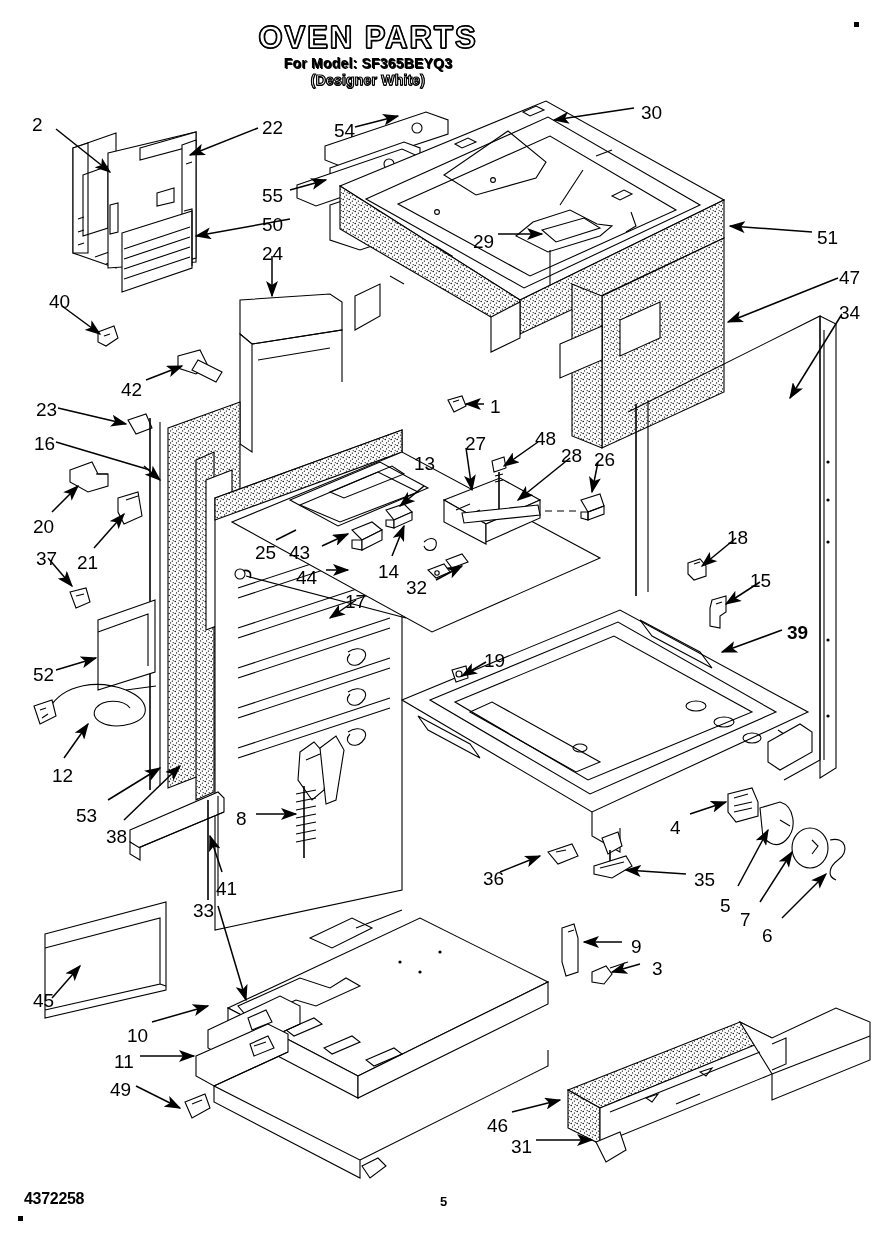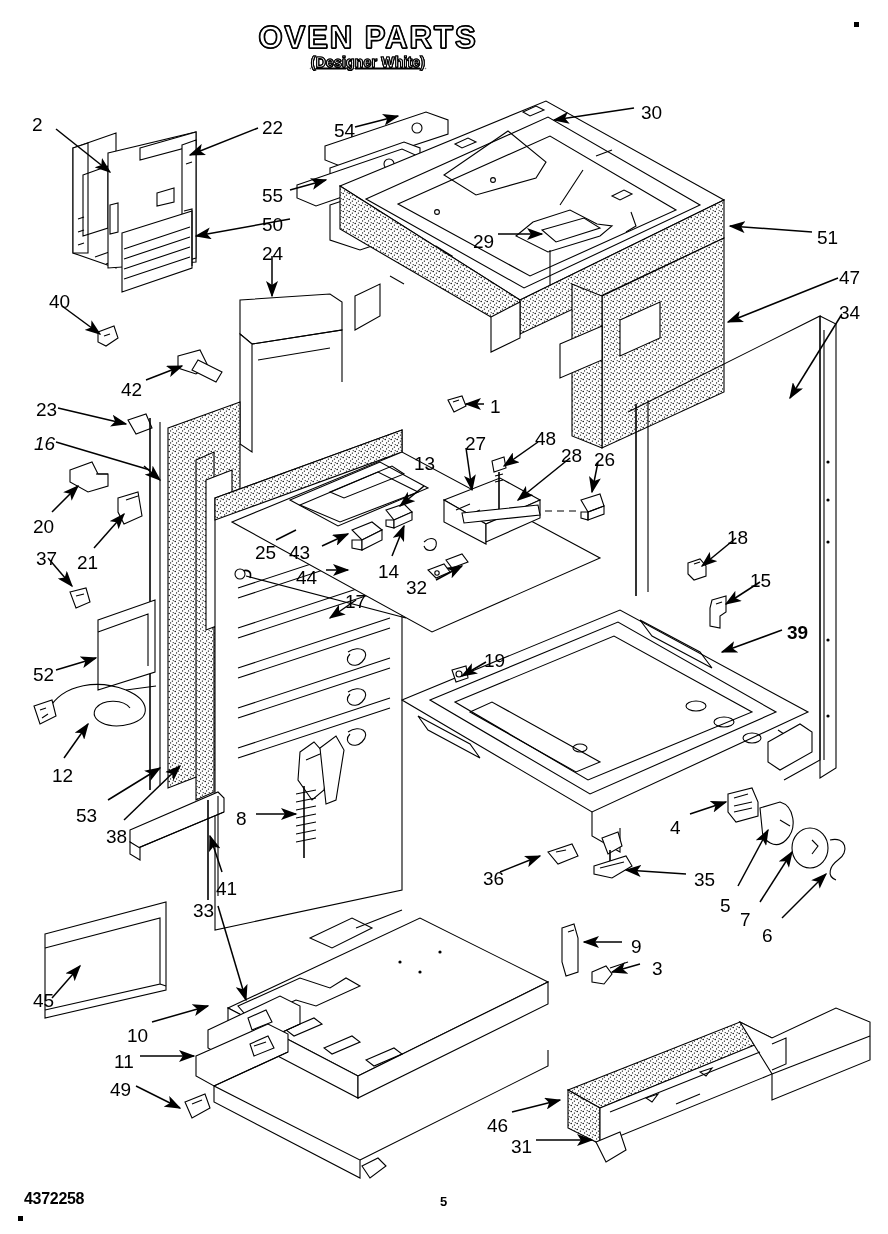--- a/index.html
+++ b/index.html
@@ -47,21 +47,20 @@
     text-shadow: 1px 1px 0 #000;
   }
   #doc-subtitle2 {
     font-size: 14px;
     font-weight: bold;
     letter-spacing: 0.2px;
     line-height: 17px;
     color: #ffffff;
     -webkit-text-stroke: 1.1px #000;
     text-shadow: -0.5px 0 0 #000, 0.5px 0 0 #000, 0 -0.5px 0 #000, 0 0.5px 0 #000;
-    text-decoration: underline;
   }
 
   
   .footer-text {
     position: absolute;
     font-size: 16px;
     font-weight: bold;
     font-family: "Liberation Sans", sans-serif;
     letter-spacing: -0.3px;
   }
@@ -102,20 +101,21 @@
   #drawing .spk { fill: url(#speckle); stroke: #000; stroke-width: 1.1; }
   #drawing .blk { fill: #000; stroke: none; }
 </style>
 </head>
 <body>
 
 <div id="page">
 
   <div id="title-block">
     <div id="doc-title">OVEN PARTS</div>
+    <div id="doc-subtitle"><span>For Model: </span><span>SF365BEYQ3</span></div>
     <div id="doc-subtitle2">(Designer White)</div>
   </div>
 
   <svg id="drawing" viewBox="0 0 888 1234" xmlns="http://www.w3.org/2000/svg">
     <defs>
       <pattern id="speckle" width="6" height="6" patternUnits="userSpaceOnUse">
         <rect width="6" height="6" fill="#fff"></rect>
         <circle cx="1.2" cy="1.4" r="0.75" fill="#000"></circle>
         <circle cx="4.4" cy="3.1" r="0.7" fill="#000"></circle>
         <circle cx="2.6" cy="4.9" r="0.6" fill="#000"></circle>
@@ -491,21 +491,21 @@
       <div class="callout" style="left: 262px; top: 215px;">50</div>
       <div class="callout" style="left: 262px; top: 244px;">24</div>
       <div class="callout" style="left: 473px; top: 232px;">29</div>
       <div class="callout" style="left: 817px; top: 228px;">51</div>
       <div class="callout" style="left: 839px; top: 268px;">47</div>
       <div class="callout" style="left: 839px; top: 303px;">34</div>
       <div class="callout" style="left: 49px; top: 292px;">40</div>
       <div class="callout" style="left: 121px; top: 380px;">42</div>
       <div class="callout" style="left: 36px; top: 400px;">23</div>
       <div class="callout" style="left: 490px; top: 397px;">1</div>
-      <div class="callout" style="left: 34px; top: 434px; font-style: italic;">16</div>
+      <div class="callout" style="left: 34px; top: 434px;">16</div>
       <div class="callout" style="left: 465px; top: 434px;">27</div>
       <div class="callout" style="left: 535px; top: 429px;">48</div>
       <div class="callout" style="left: 561px; top: 446px;">28</div>
       <div class="callout" style="left: 594px; top: 450px;">26</div>
       <div class="callout" style="left: 414px; top: 454px;">13</div>
       <div class="callout" style="left: 33px; top: 517px;">20</div>
       <div class="callout" style="left: 77px; top: 553px;">21</div>
       <div class="callout" style="left: 36px; top: 549px;">37</div>
       <div class="callout" style="left: 727px; top: 528px;">18</div>
       <div class="callout" style="left: 750px; top: 571px; text-align: center;">15</div>

